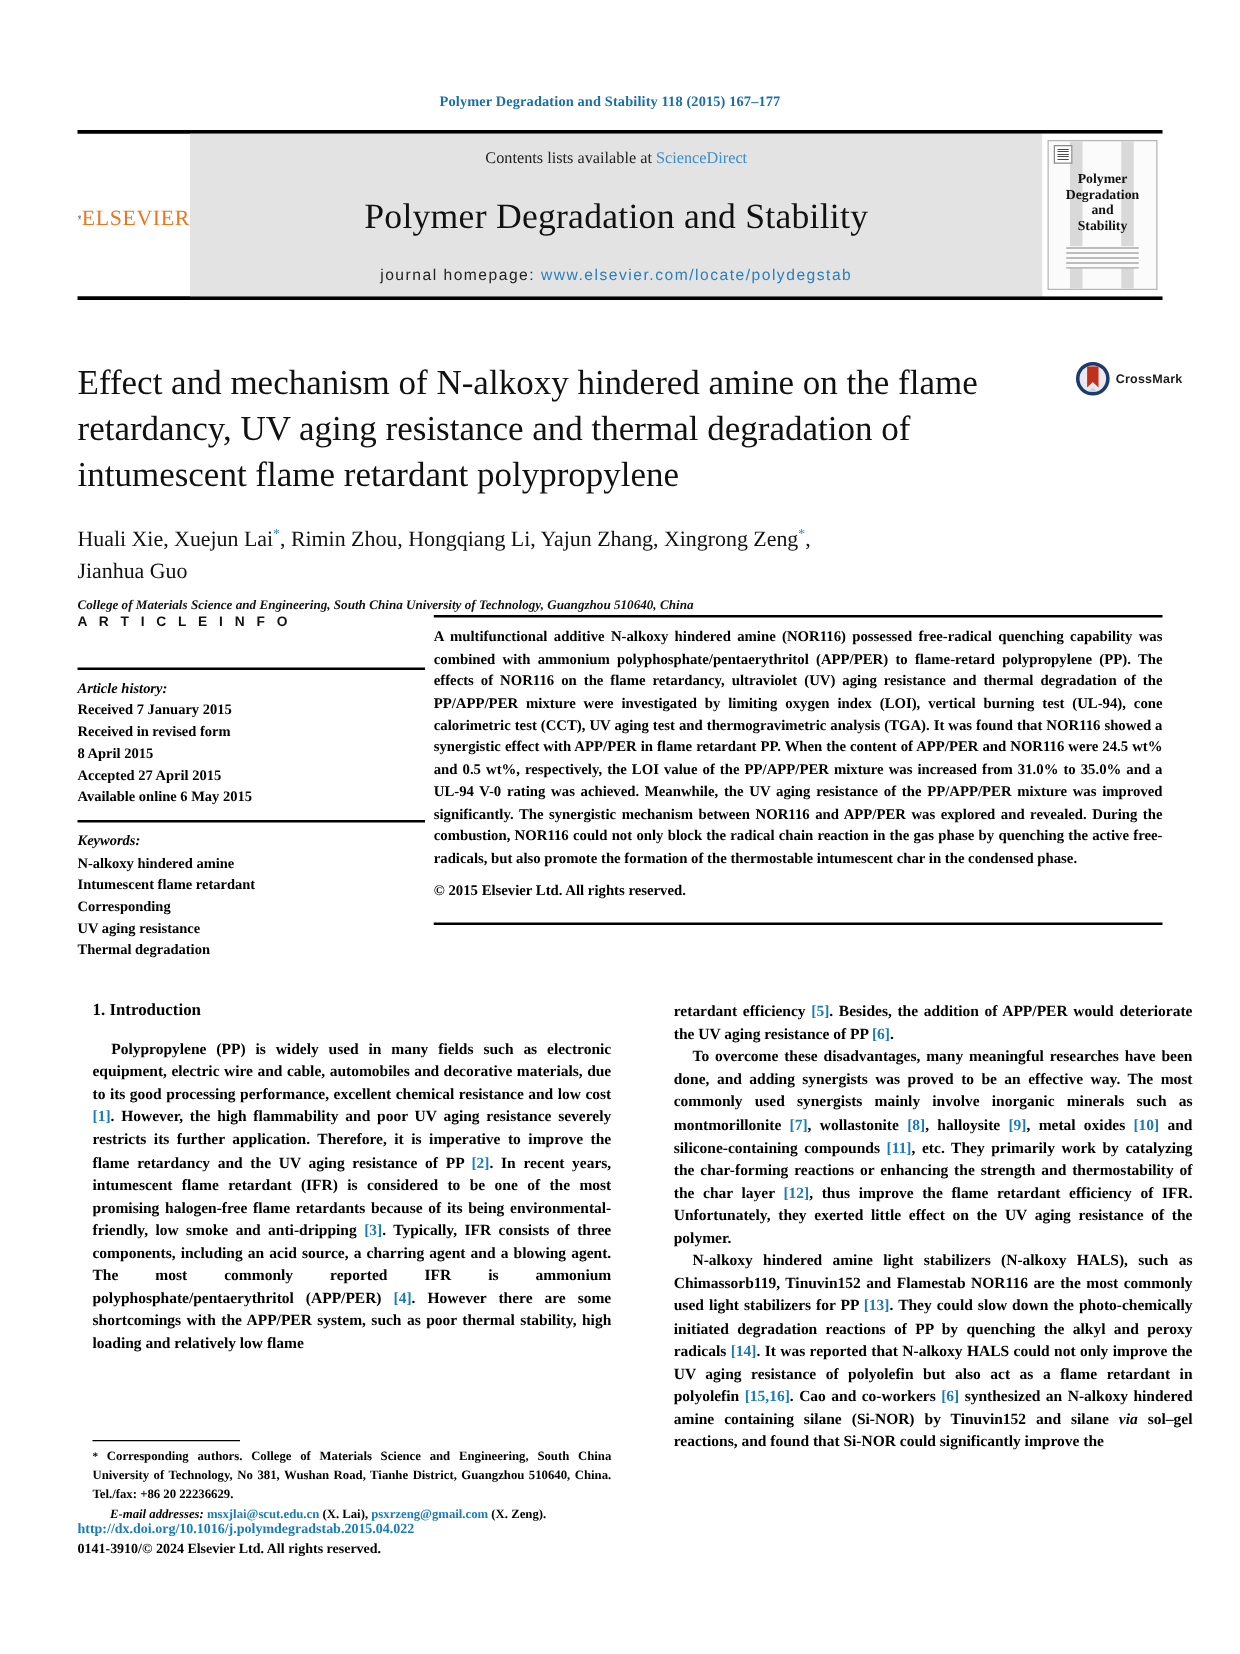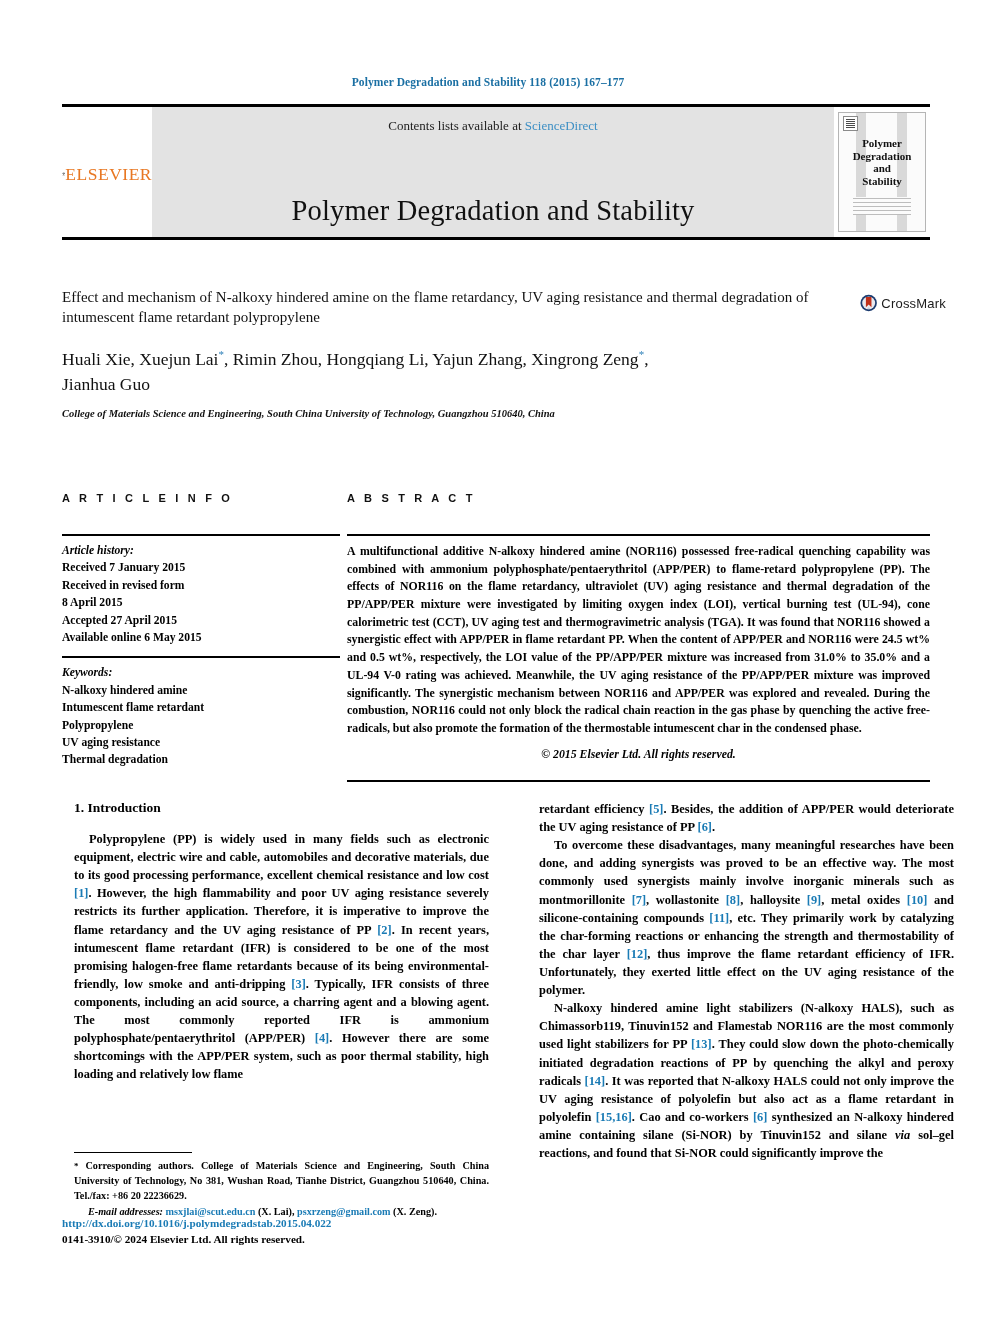--- a/index.html
+++ b/index.html
@@ -137,21 +137,21 @@
   }
   
   .title-area {
     position: absolute;
     left: 62px;
     top: 288px;
     width: 790px;
   }
   .paper-title {
     font-family: "Liberation Serif", serif;
-    font-size: 15px;
+    font-size: 28px;
     line-height: 1.33;
     color: #111;
     margin: 0;
     font-weight: normal;
   }
   .authors {
     font-family: "Liberation Serif", serif;
     font-size: 17.5px;
     line-height: 1.42;
     margin-top: 19px;
@@ -172,21 +172,21 @@
     top: 286px;
     width: 86px;
     height: 34px;
     display: flex;
     align-items: center;
     gap: 4px;
   }
   .cm-badge { width: 30px; height: 30px; display:block; }
   .cm-word {
     font-family:"Liberation Sans",sans-serif;
-    font-size: 13px; font-weight:normal; color:#1b1b1b; letter-spacing:0.2px;
+    font-size: 10px; font-weight:bold; color:#1b1b1b; letter-spacing:0.2px;
   }
   
   .info-abs {
     position: absolute;
     left: 62px;
     top: 492px;
     width: 868px;
   }
   .ia-row { display: flex; gap: 0; }
   .col-info { width: 278px; flex: 0 0 278px; }
@@ -211,26 +211,25 @@
   .info-gap { height: 10px; }
   .abs-body {
     font-family:"Liberation Serif",serif;
     font-size: 11.8px;
     line-height: 1.5;
     text-align: justify;
     padding-top: 7px;
     font-weight: 600;
   }
   .abs-copy {
-    text-align: center;
+    text-align: left;
     font-family:"Liberation Serif",serif;
     font-size: 11.8px;
     margin-top: 9px;
     font-weight: 600;
-    font-style: italic;
   }
   .rule-under-abs {
     border-top: 2.2px solid #000;
     margin-top: 18px;
   }
   
   .body-cols {
     position: absolute;
     left: 62px;
     top: 800px;
@@ -317,20 +316,23 @@
           </g>
         </svg>
         <div class="elsevier-word">ELSEVIER</div>
       </div>
 
       <div class="journal-center">
         <div class="contents-line">
           <span>Contents lists available at </span><span class="sd-link">ScienceDirect</span>
         </div>
         <div class="journal-title">Polymer Degradation and Stability</div>
+        <div class="homepage-line">
+          <span>journal homepage: </span><span class="hp-url">www.elsevier.com/locate/polydegstab</span>
+        </div>
       </div>
 
       <div class="cover-block">
         <div class="cover-thumb">
           <div class="cover-stripe s1"></div>
           <div class="cover-stripe s2"></div>
           <div class="cover-mini-logo"></div>
           <div class="cover-title">Polymer<br>Degradation<br>and<br>Stability</div>
           <div class="cover-foot"></div>
         </div>
@@ -371,28 +373,27 @@
           <div>8 April 2015</div>
           <div>Accepted 27 April 2015</div>
           <div>Available online 6 May 2015</div>
         </div>
         <div class="info-gap"></div>
         <div class="rule-thick"></div>
         <div class="info-body">
           <div class="lbl">Keywords:</div>
           <div>N-alkoxy hindered amine</div>
           <div>Intumescent flame retardant</div>
-          <div>Polypropylene</div>
+          <div>Corresponding</div>
           <div>UV aging resistance</div>
           <div>Thermal degradation</div>
         </div>
       </div>
 
       <div class="col-abs">
-        <div class="sec-head">A B S T R A C T</div>
         <div class="rule-thick"></div>
         <div class="abs-body">A multifunctional additive N-alkoxy hindered amine (NOR116) possessed free-radical quenching capability was combined with ammonium polyphosphate/pentaerythritol (APP/PER) to flame-retard polypropylene (PP). The effects of NOR116 on the flame retardancy, ultraviolet (UV) aging resistance and thermal degradation of the PP/APP/PER mixture were investigated by limiting oxygen index (LOI), vertical burning test (UL-94), cone calorimetric test (CCT), UV aging test and thermogravimetric analysis (TGA). It was found that NOR116 showed a synergistic effect with APP/PER in flame retardant PP. When the content of APP/PER and NOR116 were 24.5 wt% and 0.5 wt%, respectively, the LOI value of the PP/APP/PER mixture was increased from 31.0% to 35.0% and a UL-94 V-0 rating was achieved. Meanwhile, the UV aging resistance of the PP/APP/PER mixture was improved significantly. The synergistic mechanism between NOR116 and APP/PER was explored and revealed. During the combustion, NOR116 could not only block the radical chain reaction in the gas phase by quenching the active free-radicals, but also promote the formation of the thermostable intumescent char in the condensed phase.</div>
         <div class="abs-copy">© 2015 Elsevier Ltd. All rights reserved.</div>
         <div class="rule-under-abs"></div>
       </div>
 
     </div>
   </div>
 
   <div class="body-cols">

